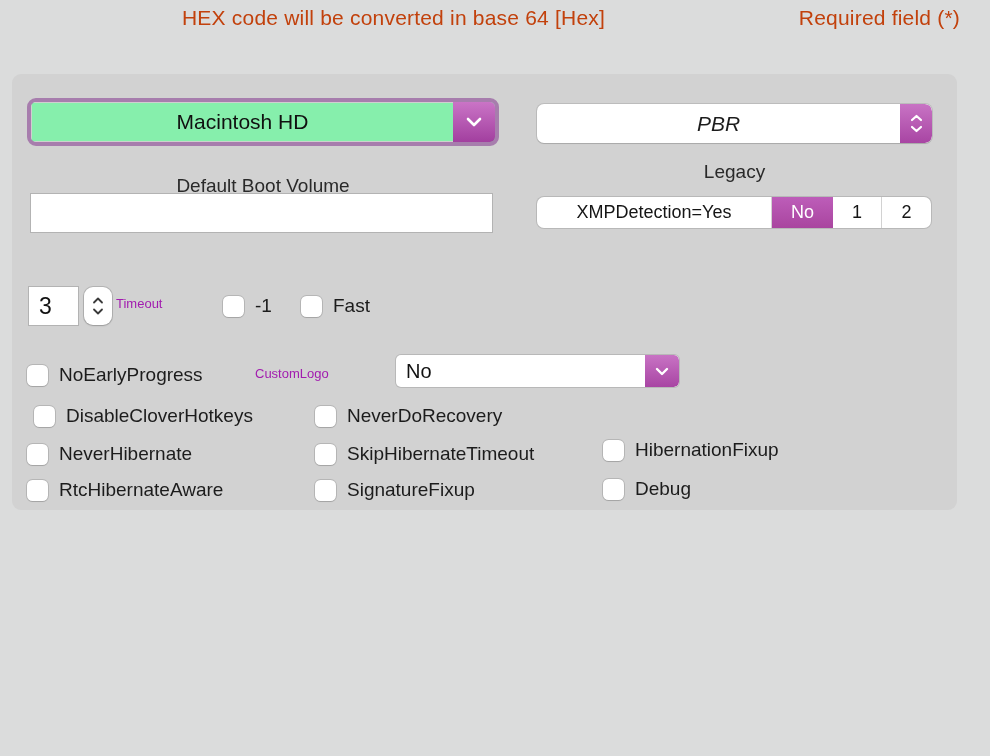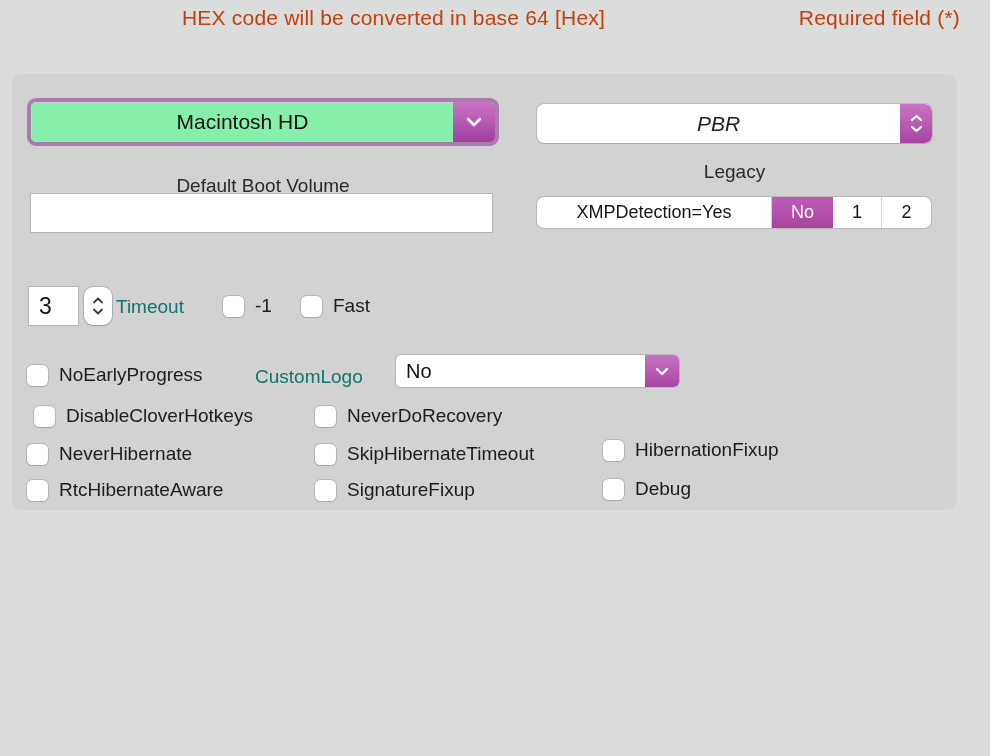--- a/index.html
+++ b/index.html
@@ -88,21 +88,21 @@
   }
 
   
   .cb { display:flex; align-items:center; gap:11px; cursor:default; }
   .cb-box {
     width:21px; height:21px; background:#fff; border-radius:5.5px; flex:0 0 auto;
     box-shadow:0 0 0 1px rgba(0,0,0,.13), 0 1px 1px rgba(0,0,0,.10);
   }
   .cb-label { font-size:19px; color:#1c1c1c; white-space:nowrap; }
 
-  .inline-label { font-size:19px; color:#0f766e; white-space:nowrap; }
+  .inline-label { font-size:13px; color:#a21caf; white-space:nowrap; }
 
   
   .dropdown {
     left:384px; top:281px; width:283px; height:32px;
     background:#fff; border-radius:5px; display:flex; overflow:hidden;
     box-shadow:0 0 0 1px rgba(0,0,0,.12);
   }
   .dd-value { flex:1; font-size:20px; color:#111; display:flex; align-items:center; padding-left:10px; }
   .dd-btn {
     width:34px; display:flex; align-items:center; justify-content:center;

